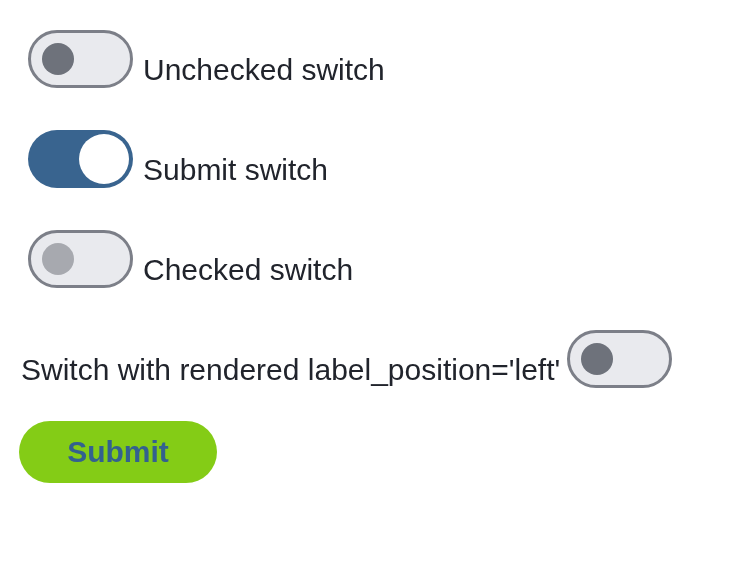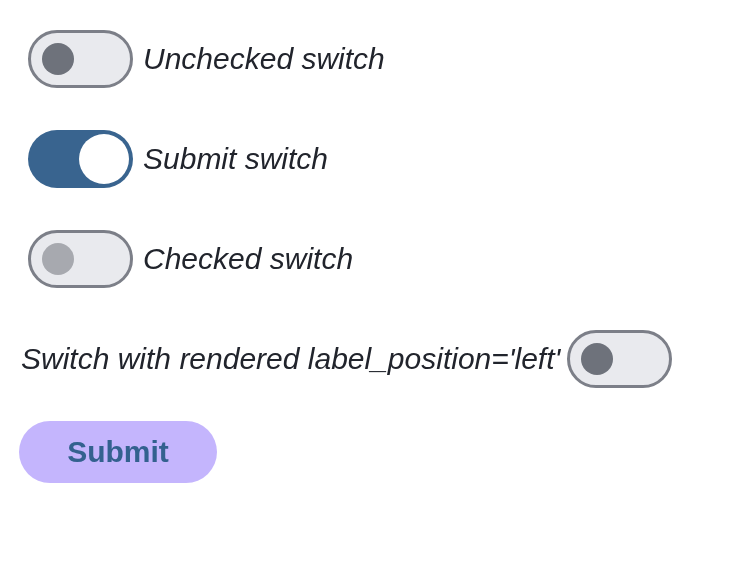--- a/index.html
+++ b/index.html
@@ -12,23 +12,22 @@
     width: 730px;
     height: 566px;
     background: #ffffff;
     overflow: hidden;
   }
   .content {
     padding: 30px 28px 0 28px;
   }
   .row {
     display: flex;
-    align-items: center;
+    align-items: flex-end;
     margin-bottom: 42px;
-    font-style: italic;
   }
   .row-label {
     font-size: 30px;
     line-height: 1.2;
     color: #21242c;
     margin-left: 10px;
     white-space: nowrap;
   }
   .row-label.left {
     margin-left: -7px;
@@ -73,21 +72,21 @@
     display: inline-flex;
     align-items: center;
     justify-content: center;
     box-sizing: border-box;
     width: 198px;
     height: 62px;
     margin-left: -9px;
     margin-top: -9px;
     border: 0;
     border-radius: 31px;
-    background: #c4b5fd;
+    background: #84cc16;
     color: #33618f;
     font-family: "Liberation Sans", sans-serif;
     font-size: 30px;
     font-weight: 600;
     cursor: pointer;
   }
 </style>
 </head>
 <body>
 

